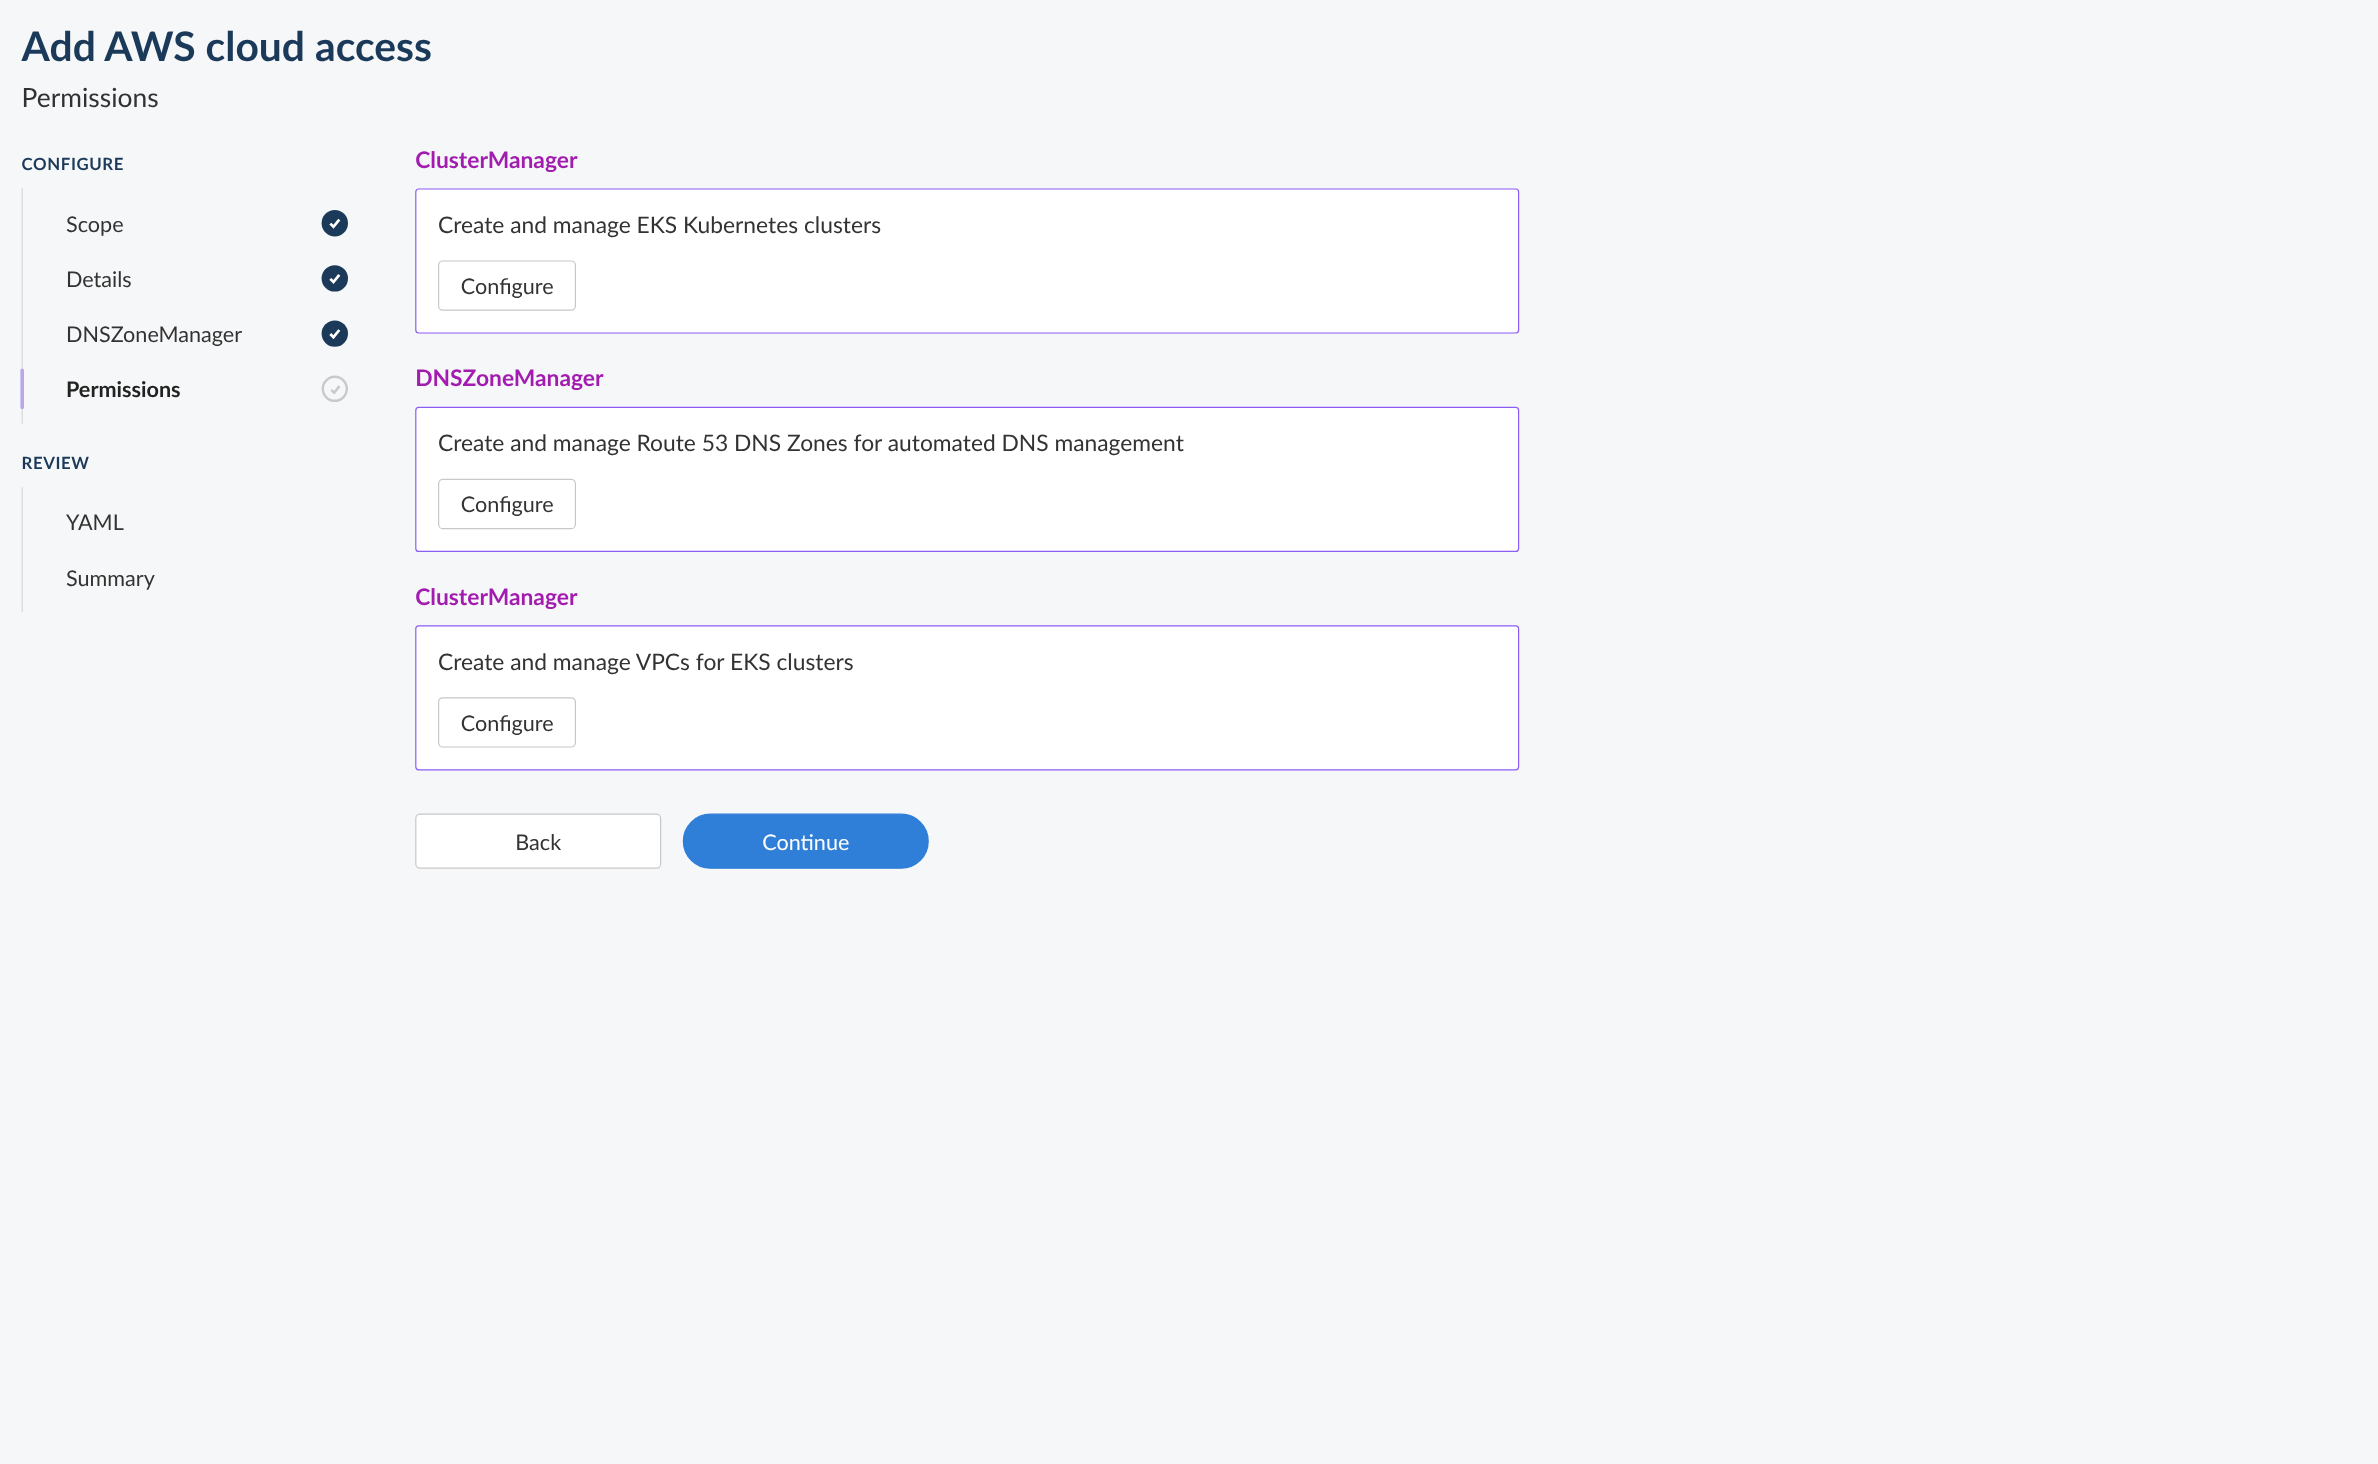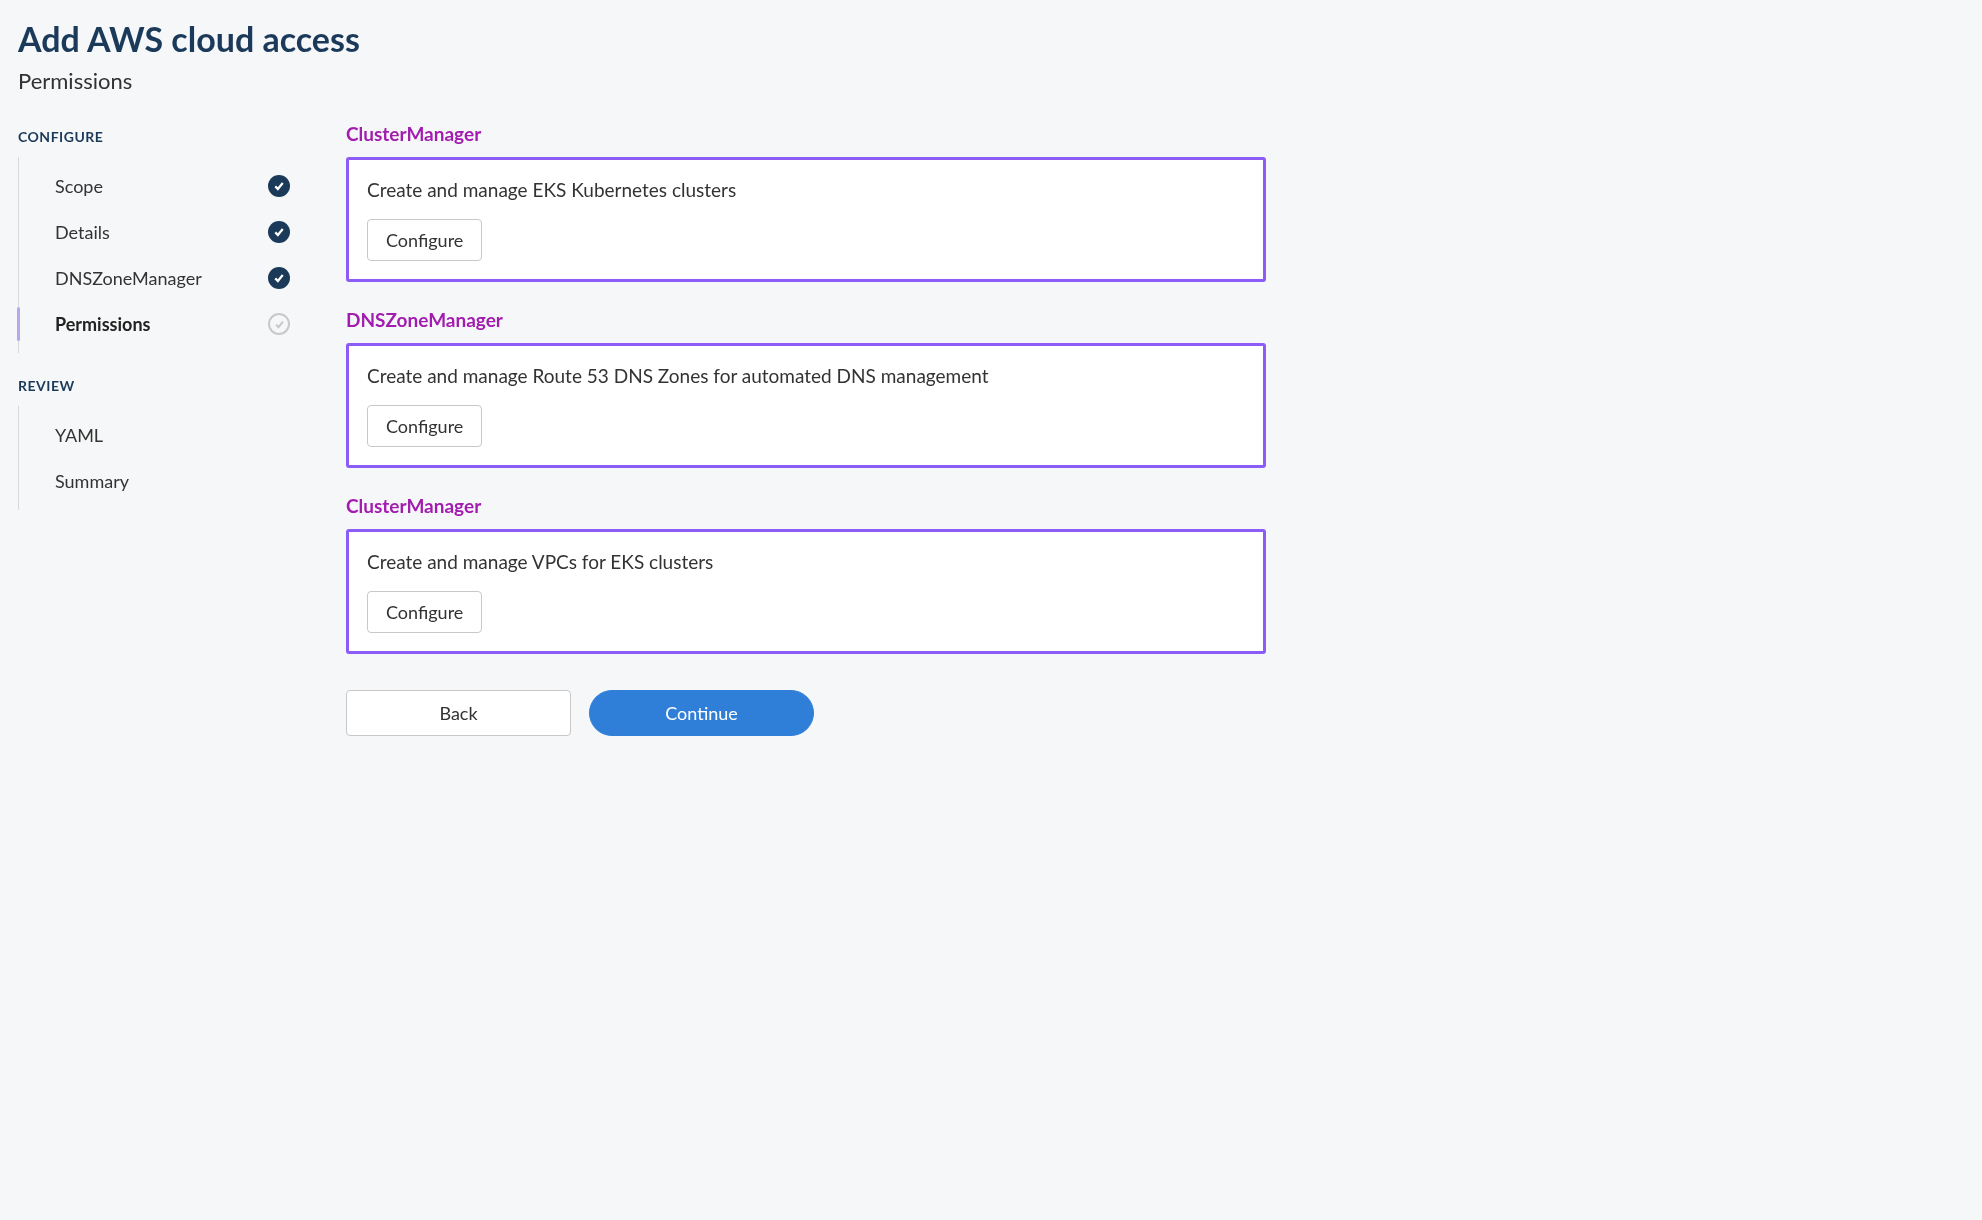--- a/index.html
+++ b/index.html
@@ -110,21 +110,21 @@
       margin-bottom: 26px;
     }
     .perm-title {
       font-size: 19px;
       font-weight: 700;
       color: #a21caf;
       margin-bottom: 12px;
     }
     .perm-card {
       background: #fff;
-      border: 3px solid #8b5cf6;
+      border: 1px solid #8b5cf6;
       border-radius: 3px;
       padding: 18px;
     }
     .perm-desc {
       font-size: 19px;
       color: #333;
       margin-bottom: 18px;
     }
     .btn {
       display: inline-block;
@@ -136,21 +136,21 @@
       color: #333;
       cursor: pointer;
       font-family: inherit;
     }
     .footer-buttons {
       display: flex;
       gap: 18px;
       margin-top: 36px;
     }
     .footer-buttons .btn {
-      width: 225px;
+      width: 205px;
       text-align: center;
       padding: 11px 0;
     }
     .btn-primary {
       background: #2f7ed8;
       border-color: #2f7ed8;
       color: #fff;
       border-radius: 23px;
     }
   </style>

